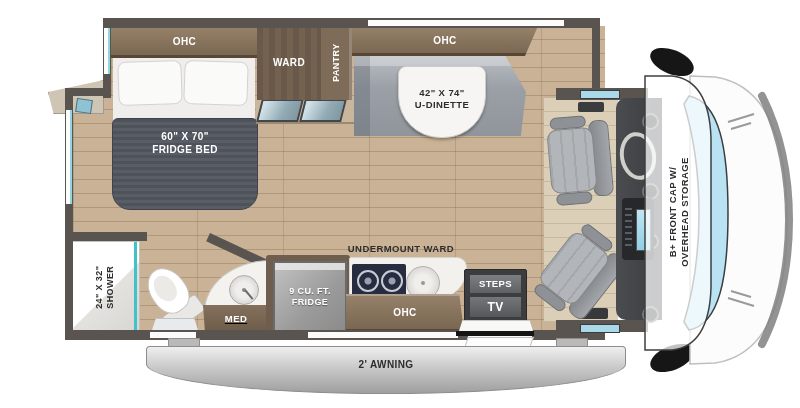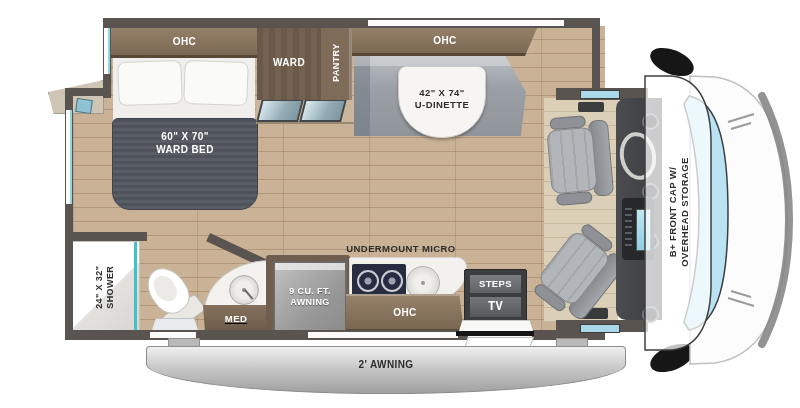--- a/index.html
+++ b/index.html
@@ -37,21 +37,21 @@
 
   <div class="abs cabwood flex" style="left:111px;top:26px;width:147px;height:32px;">
     <span class="lbl" style="font-size:10px;">OHC</span>
   </div>
   <div class="abs" style="left:113px;top:58px;width:142px;height:72px;background:#efeeec;"></div>
   <div class="abs" style="left:118px;top:61px;width:62px;height:42px;background:#fafaf9;border:1px solid #d5d2cc;border-radius:8px;transform:rotate(-2deg);"></div>
   <div class="abs" style="left:184px;top:61px;width:62px;height:42px;background:#fafaf9;border:1px solid #d5d2cc;border-radius:8px;transform:rotate(2deg);"></div>
   <div class="abs" style="left:112px;top:118px;width:144px;height:90px;border-radius:6px 6px 18px 18px;border:1px solid #3e424a;background:repeating-linear-gradient(180deg,#4e525b 0 3px,#585d66 3px 6px);">
     <div class="flex col" style="width:100%;padding-top:12px;">
       <span class="lbl" style="font-size:10px;">60" X 70"</span>
-      <span class="lbl" style="font-size:10px;">WARD BED</span>
+      <span class="lbl" style="font-size:10px;">FRIDGE BED</span>
     </div>
   </div>
 
   <div class="abs" style="left:256px;top:96px;width:98px;height:26px;background:#c9b69c;border-bottom:2px solid #9a8a72;"></div>
   <div class="abs" style="left:259px;top:99px;width:38px;height:19px;background:linear-gradient(105deg,#cfe0e6 10%,#93abb5 60%,#7e97a1);border:2px solid #43474b;transform:skewX(-14deg);"></div>
   <div class="abs" style="left:302px;top:99px;width:38px;height:19px;background:linear-gradient(105deg,#cfe0e6 10%,#93abb5 60%,#7e97a1);border:2px solid #43474b;transform:skewX(-14deg);"></div>
   <div class="abs flex" style="left:257px;top:26px;width:64px;height:74px;background:repeating-linear-gradient(90deg,#6a594a 0 6px,#73624f 6px 12px);">
     <span class="lbl" style="font-size:10px;">WARD</span>
   </div>
   <div class="abs flex" style="left:321px;top:26px;width:31px;height:74px;background:#7e6c59;box-shadow:inset -3px 0 0 rgba(255,255,255,.18);">
@@ -98,44 +98,44 @@
   </div>
   <div class="abs flex" style="left:203px;top:305px;width:66px;height:27px;background:linear-gradient(180deg,#84705c,#6d5c4a);clip-path:polygon(0 0,100% 0,97% 100%,3% 100%);text-decoration:underline;">
     <span class="lbl" style="font-size:9.5px;">MED</span>
   </div>
 
   <div class="abs" style="left:266px;top:255px;width:84px;height:80px;background:#6f5e4d;border-radius:3px;"></div>
   <div class="abs" style="left:273px;top:261px;width:70px;height:68px;background:linear-gradient(135deg,#c2c2c2,#9a9a9a 60%,#8b8b8b);border:2px solid #6a6a6a;">
     <div class="abs" style="left:0;top:0;width:100%;height:7px;background:rgba(235,235,235,.8);"></div>
     <div class="flex col" style="width:100%;height:100%;">
       <span class="lbl" style="font-size:9px;text-shadow:0 1px 1px rgba(0,0,0,.4);">9 CU. FT.</span>
-      <span class="lbl" style="font-size:9px;text-shadow:0 1px 1px rgba(0,0,0,.4);">AWNING</span>
+      <span class="lbl" style="font-size:9px;text-shadow:0 1px 1px rgba(0,0,0,.4);">FRIDGE</span>
     </div>
   </div>
   <div class="abs" style="left:349px;top:257px;width:116px;height:40px;background:#f2f1ee;border:1px solid #d8d5d0;border-radius:2px 10px 30px 2px;"></div>
   <div class="abs" style="left:352px;top:264px;width:54px;height:32px;background:#272c40;border-radius:2px;">
     <div class="abs" style="left:5px;top:6px;width:18px;height:18px;border:2px solid #c9ccd4;border-radius:50%;background:radial-gradient(circle,#9aa0b0 3px,rgba(0,0,0,0) 4px);"></div>
     <div class="abs" style="left:29px;top:6px;width:18px;height:18px;border:2px solid #c9ccd4;border-radius:50%;background:radial-gradient(circle,#9aa0b0 3px,rgba(0,0,0,0) 4px);"></div>
   </div>
   <div class="abs" style="left:406px;top:266px;width:32px;height:32px;border-radius:50%;background:radial-gradient(#f0efec 35%,#d9d7d3 75%);border:1px solid #b3b1ad;">
     <div class="abs" style="left:14px;top:14px;width:4px;height:4px;border-radius:50%;background:#9a9895;"></div>
   </div>
   <div class="abs cabwood flex" style="left:346px;top:294px;width:118px;height:38px;clip-path:polygon(0 0,96% 0,100% 100%,0 100%);">
     <span class="lbl" style="font-size:10px;">OHC</span>
   </div>
   <div class="abs flex" style="left:336px;top:243px;width:130px;height:12px;">
-    <span class="lbl dk" style="font-size:9.5px;white-space:nowrap;">UNDERMOUNT MICRO</span>
+    <span class="lbl dk" style="font-size:9.5px;white-space:nowrap;">UNDERMOUNT WARD</span>
   </div>
 
   <div class="abs" style="left:464px;top:269px;width:61px;height:52px;background:#3c3d3f;border:1px solid #2a2a2c;border-radius:2px;">
     <div class="abs flex" style="left:5px;top:5px;width:51px;height:18px;background:linear-gradient(180deg,#7c7e82,#5f6165);">
       <span class="lbl" style="font-size:9.5px;">STEPS</span>
     </div>
     <div class="abs flex" style="left:5px;top:27px;width:51px;height:20px;background:linear-gradient(180deg,#74767a,#55575b);">
-      <span class="lbl" style="font-size:12px;font-family:Liberation Mono, monospace;">TV</span>
+      <span class="lbl" style="font-size:12px;">TV</span>
     </div>
   </div>
 
   <div class="abs wall" style="left:103px;top:18px;width:497px;height:10px;"></div>
   <div class="abs" style="left:368px;top:20px;width:196px;height:6px;background:#fcfcfc;"></div>
   <div class="abs wall" style="left:103px;top:18px;width:8px;height:80px;"></div>
   <div class="abs glasswin" style="left:104px;top:28px;width:6px;height:46px;"></div>
   <div class="abs wall" style="left:65px;top:88px;width:46px;height:8px;"></div>
   <div class="abs wall" style="left:65px;top:88px;width:8px;height:250px;"></div>
   <div class="abs glasswin" style="left:66px;top:110px;width:6px;height:94px;"></div>

